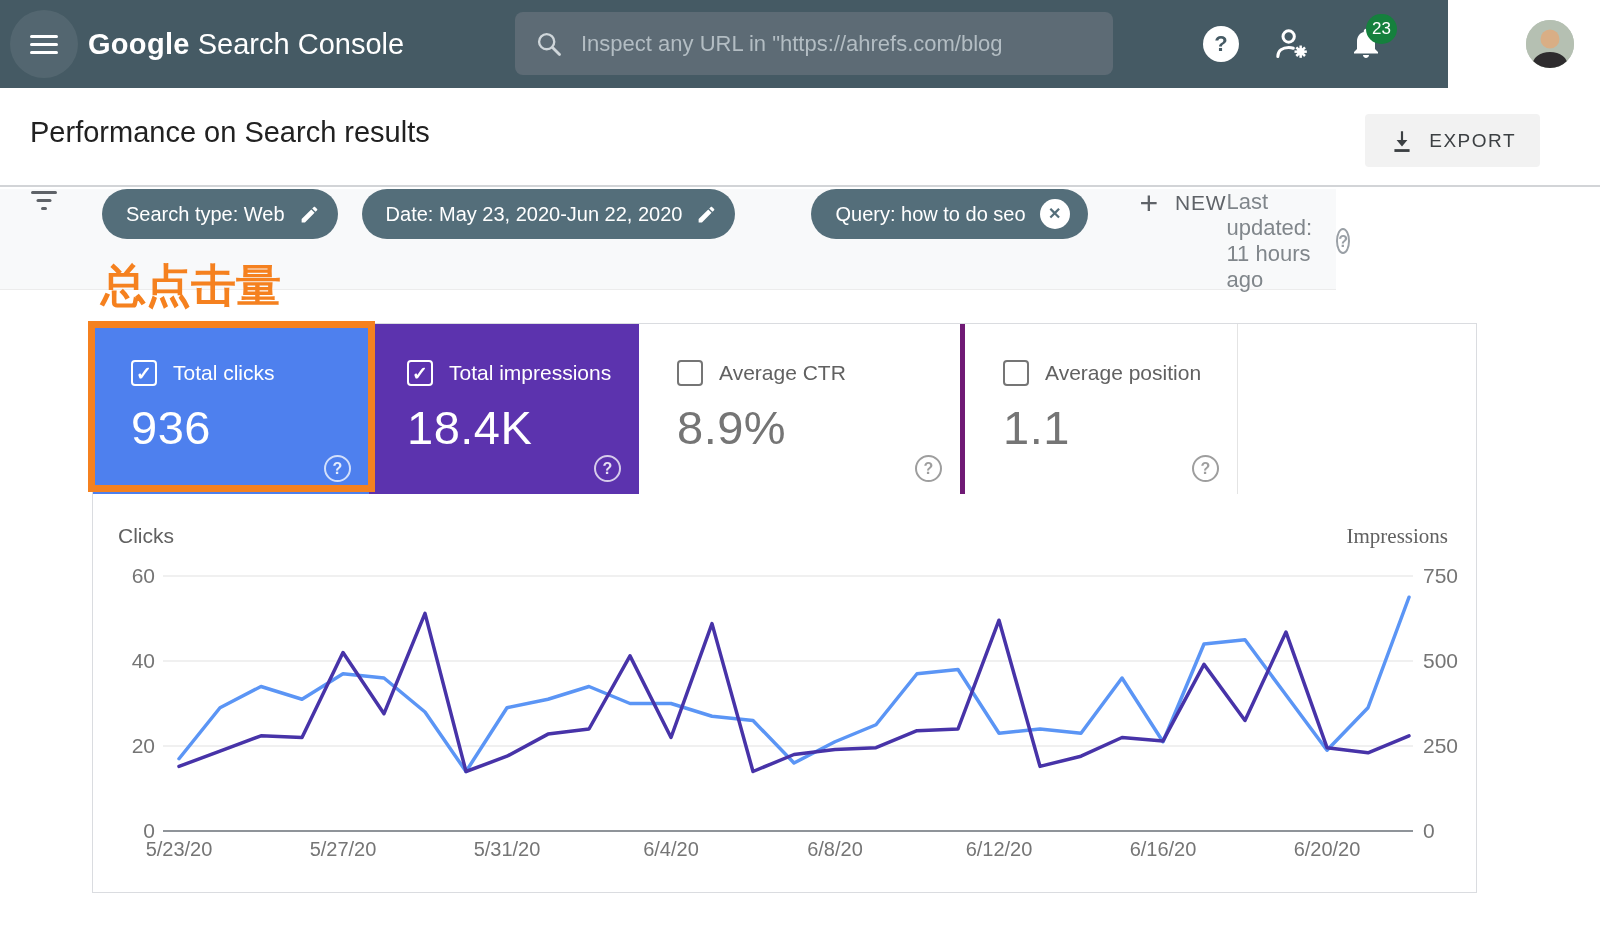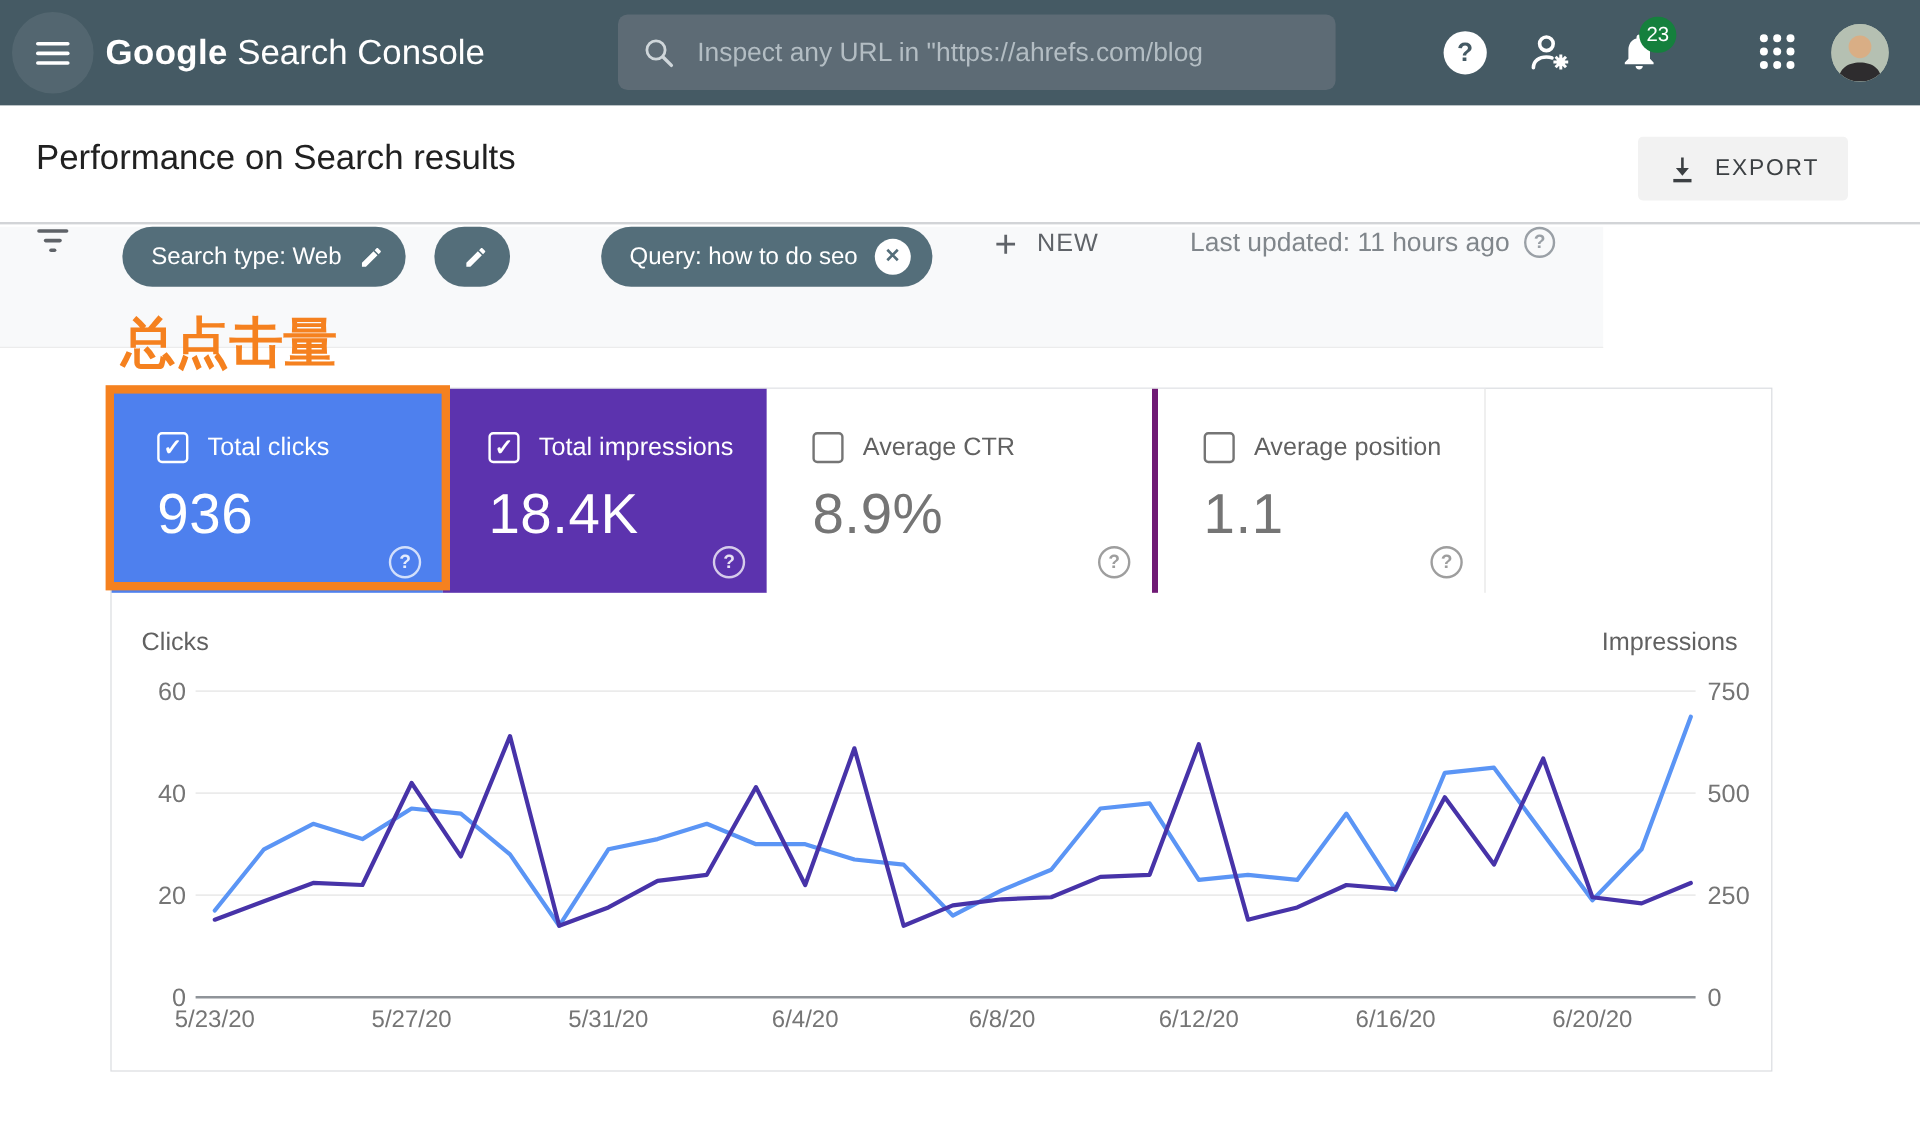--- a/index.html
+++ b/index.html
@@ -1,20 +1,20 @@
 <!DOCTYPE html>
 <html><head>
 <meta charset="utf-8">
 <style>
   * { margin:0; padding:0; box-sizing:border-box; }
   html,body { width:1600px; height:937px; overflow:hidden; background:#fff;
     font-family:"Liberation Sans", sans-serif; }
 
   
-  .topbar { position:absolute; left:0; top:0; width:1600px; height:88px; background:#455a64; }
+  .topbar { position:absolute; left:0; top:0; width:1448px; height:88px; background:#455a64; }
   .hamburger { position:absolute; left:10px; top:10px; width:68px; height:68px; border-radius:50%;
     background:rgba(255,255,255,0.08); border:none; cursor:pointer; }
   .hamburger .bar { position:absolute; left:20px; width:28px; height:3px; background:#fff; border-radius:2px; }
   .hamburger .bar:nth-child(1){ top:25px; } .hamburger .bar:nth-child(2){ top:33px; } .hamburger .bar:nth-child(3){ top:41px; }
   .brand { position:absolute; left:88px; top:0; height:88px; line-height:88px; color:#fff; font-size:29px; white-space:nowrap; }
   .brand b { font-weight:700; letter-spacing:.3px; }
   .brand span { font-weight:400; }
   .searchbox { position:absolute; left:515px; top:12px; width:598px; height:63px; border-radius:8px;
     background:#5d6b75; display:flex; align-items:center; padding:0 20px; }
   .searchbox svg { flex:0 0 auto; }
@@ -76,21 +76,21 @@
   .card2 { width:270px; background:#5c33ae; color:#fff; }
   .card3 { width:326px; background:#fff; color:#757575; border-right:5px solid #701a75; }
   .card4 { width:273px; background:#fff; color:#757575; border-right:1px solid #e4e4e4; }
   .card1 .q, .card2 .q { border:2px solid rgba(255,255,255,.75); color:rgba(255,255,255,.85); }
   .card3 .q, .card4 .q { border:2px solid #9e9e9e; color:#9e9e9e; }
   .card3 .lbl, .card4 .lbl { color:#616161; }
 
   
   .axis-title { position:absolute; top:200px; font-size:21px; color:#616161; }
   #left-axis-title { left:25px; }
-  #right-axis-title { right:28px; }
+  #right-axis-title { right:28px;font-family:Liberation Serif, serif; }
   #chart-svg { position:absolute; left:0; top:0; width:1385px; height:570px; }
   #chart-svg text { font-family:"Liberation Sans",sans-serif; }
 </style>
 </head>
 <body>
 
 <div class="topbar">
   <button class="hamburger">
     <span class="bar"></span>
     <span class="bar"></span>
@@ -175,20 +175,21 @@
     </button>
 
   <button class="chip">
     <span>Search type: Web</span>
     <svg width="21" height="21" viewBox="0 0 24 24">
       <path d="M3 17.2V21h3.8L17.8 10 14 6.2 3 17.2zM20.7 7.1c.4-.4.4-1 0-1.4l-2.4-2.4c-.4-.4-1-.4-1.4 0l-1.8 1.8 3.8 3.8 1.8-1.8z" fill="#fff"></path>
     </svg>
   </button>
 
   <button class="chip">
+    <span>Date: May 23, 2020-Jun 22, 2020</span>
     <svg width="21" height="21" viewBox="0 0 24 24">
       <path d="M3 17.2V21h3.8L17.8 10 14 6.2 3 17.2zM20.7 7.1c.4-.4.4-1 0-1.4l-2.4-2.4c-.4-.4-1-.4-1.4 0l-1.8 1.8 3.8 3.8 1.8-1.8z" fill="#fff"></path>
     </svg>
   </button>
 
   <button class="chip" style="margin-left:52px;">
     <span>Query: how to do seo</span>
     <span class="xcircle">✕</span>
   </button>
 

